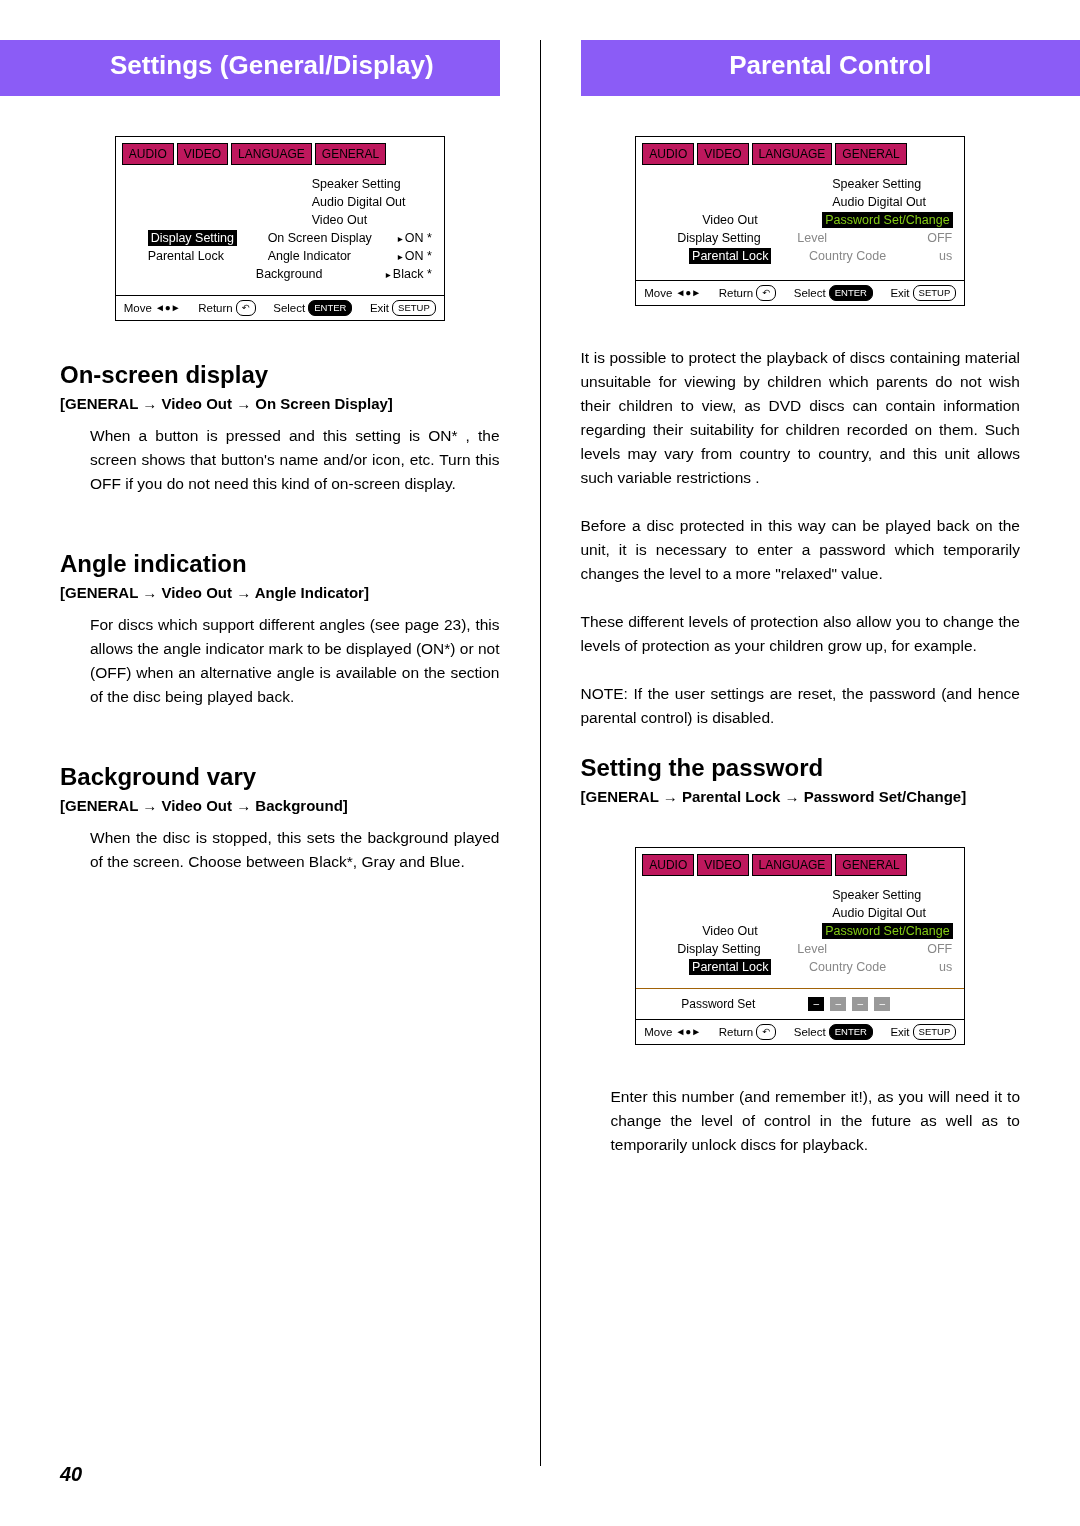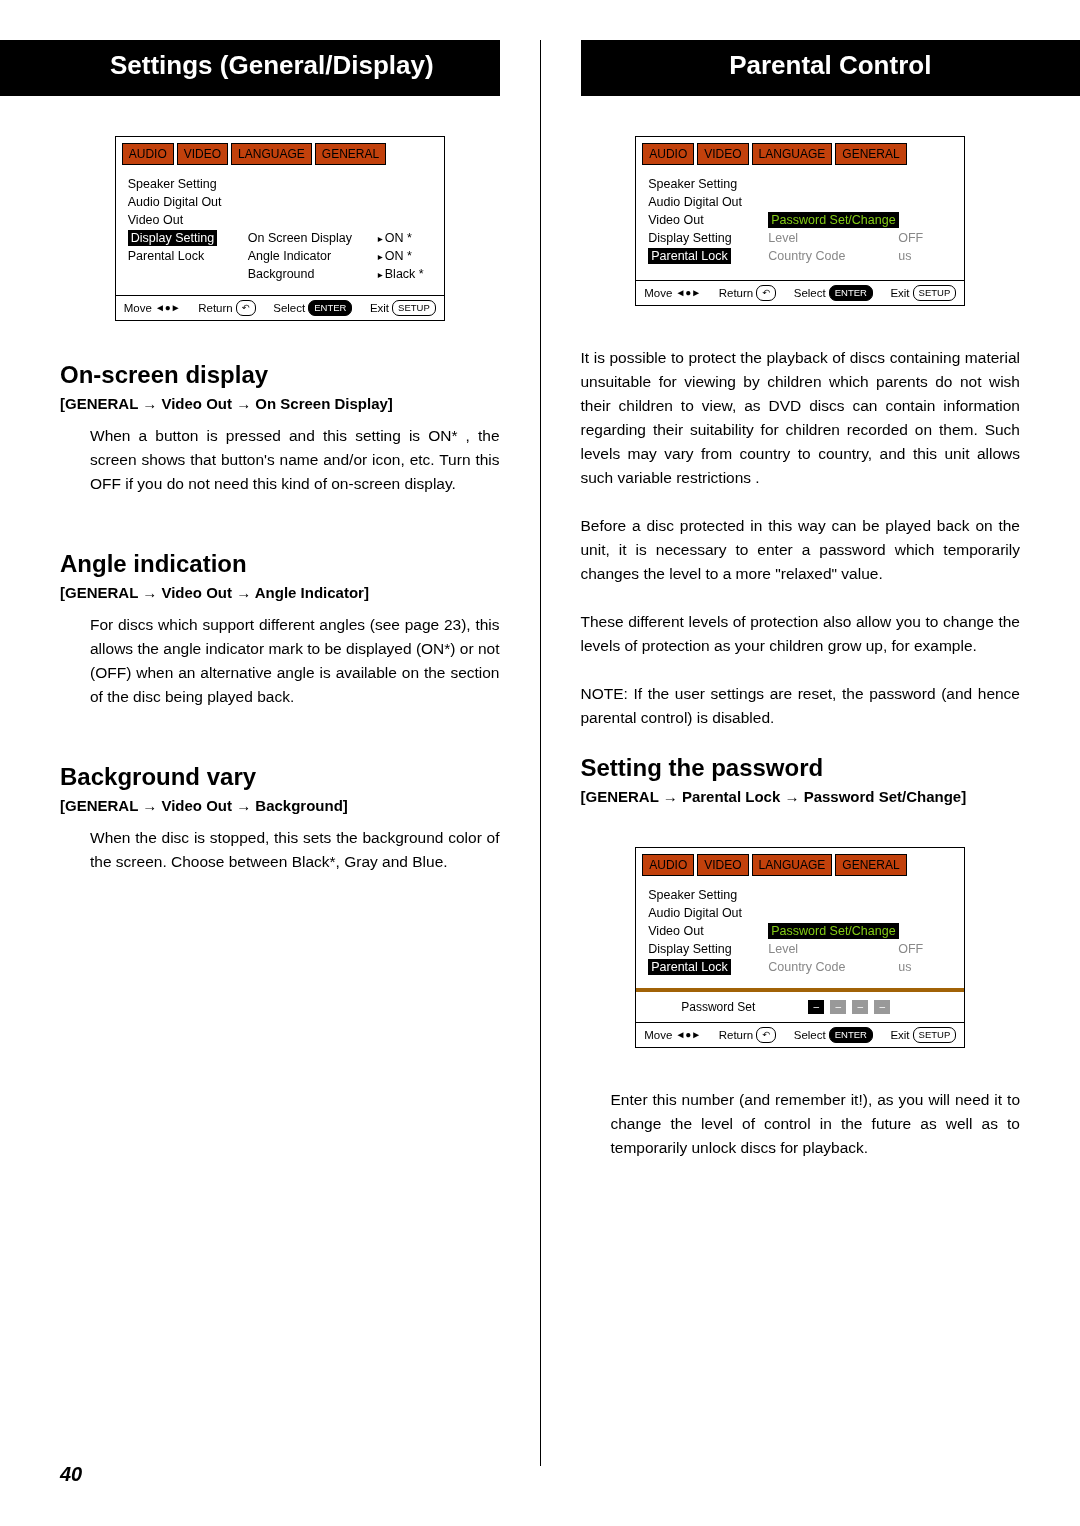--- a/index.html
+++ b/index.html
@@ -21,21 +21,21 @@
     flex: 1;
     display: flex;
     flex-direction: column;
   }
   .divider {
     width: 1px;
     background: #000;
     margin-top: 0;
   }
   .title-bar {
-    background: #000000;
+    background: #8b5cf6;
     color: #fff;
     font-size: 26px;
     font-weight: bold;
     padding: 10px 0 16px 0;
     margin-bottom: 40px;
     margin-left: -60px;
     width: calc(100% + 60px);
     height: 56px;
     display: flex;
     align-items: center;
@@ -51,38 +51,38 @@
   }
   .osd-tabs {
     display: flex;
     padding: 6px 6px 0 6px;
     gap: 3px;
   }
   .osd-tab {
     border: 1px solid #000;
     padding: 3px 6px;
     font-size: 12px;
-    background: #c2410c;
+    background: #be185d;
     flex: 0 0 auto;
   }
   .osd-body {
     padding: 10px 12px 12px 12px;
     min-height: 115px;
   }
-  .osd-row { display: flex; height: 18px; align-items: center; }
+  .osd-row { display: flex; height: 18px; align-items: center; justify-content: flex-end; }
   .osd-left { width: 120px; white-space: nowrap;}
   .osd-leftb { width: 120px; white-space: nowrap;}
   .osd-mid { width: 130px; white-space: nowrap;}
   .osd-right { white-space: nowrap; }
   .dim { color: #888; }
   .hl-left { background: #000; color: #fff; padding: 1px 3px; display: inline-block; }
   .hl-mid { background: #000; color: #84cc16; padding: 1px 3px; display: inline-block; }
   .tri::before { content: "▸"; font-size: 10px; margin-right: 2px; }
   .osd-pwrow {
-    border-top: 4px solid #a16207;
+    border-top: 1px solid #a16207;
     padding: 8px 12px;
     display: flex;
     align-items: flex-end;
     font-size: 12px;
   }
   .pwlabel { width: 140px; text-align: center; }
   .pwdigits { display: flex; gap: 6px; margin-left: 20px;}
   .pwdigit { width: 16px; height: 14px; background: #999; position: relative; }
   .pwdigit.active { background: #000; }
   .pwdigit span {
@@ -215,21 +215,21 @@
         <span>[GENERAL</span> <span class="arrow">→</span> <span>Video Out</span> <span class="arrow">→</span> <span>Angle Indicator]</span>
       </div>
       <p class="body indent">For discs which support different angles (see page 23), this allows the angle indicator mark to be displayed (ON*) or not (OFF) when an alternative angle is available on the section of the disc being played back.</p>
     </div>
 
     <div class="section-block">
       <h2 class="section">Background vary</h2>
       <div class="breadcrumb">
         <span>[GENERAL</span> <span class="arrow">→</span> <span>Video Out</span> <span class="arrow">→</span> <span>Background]</span>
       </div>
-      <p class="body indent">When the disc is stopped, this sets the background color of the screen. Choose between Black*, Gray and Blue.</p>
+      <p class="body indent">When the disc is stopped, this sets the background played of the screen. Choose between Black*, Gray and Blue.</p>
     </div>
   </div>
 
   <div class="divider"></div>
 
   <div class="col">
     <div class="title-bar title-right">Parental Control</div>
 
     <div class="osd-box">
       <div class="osd-tabs">

